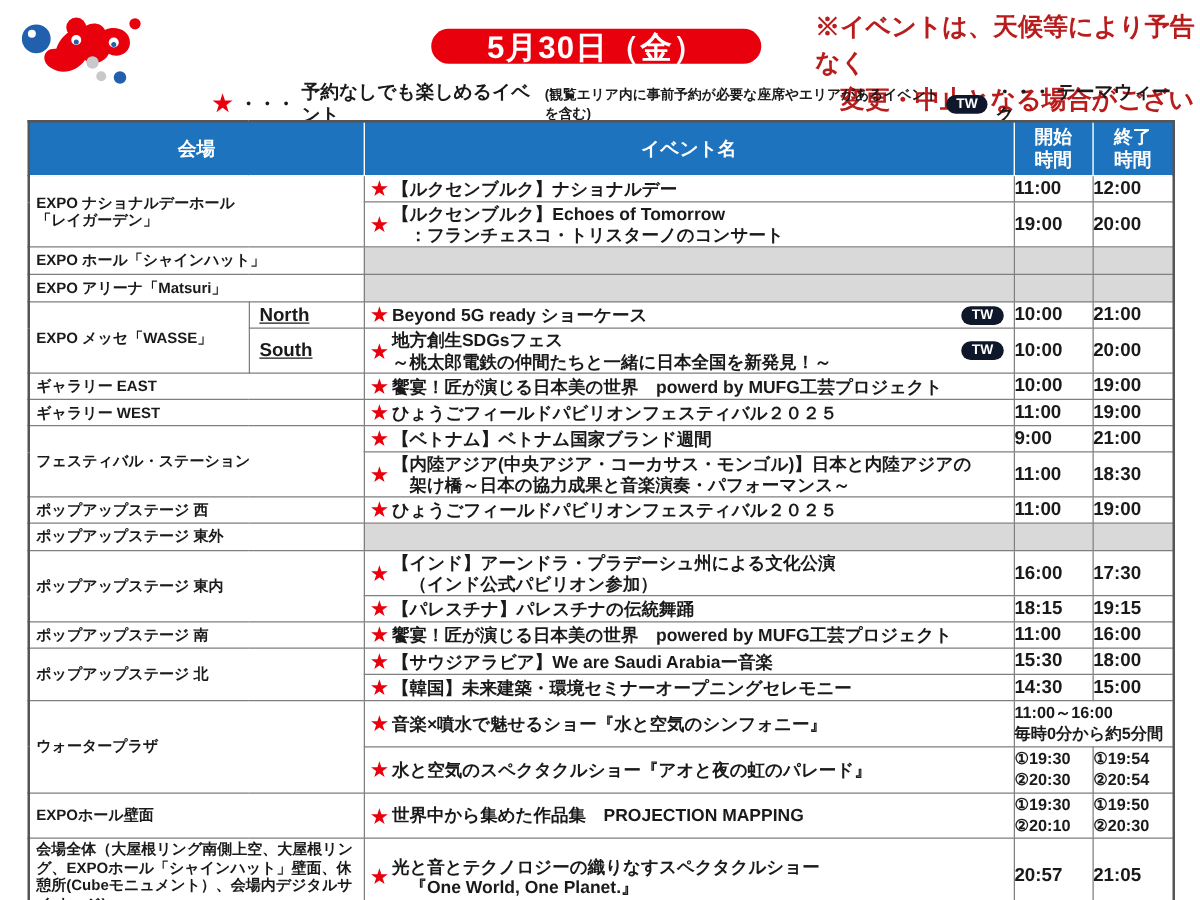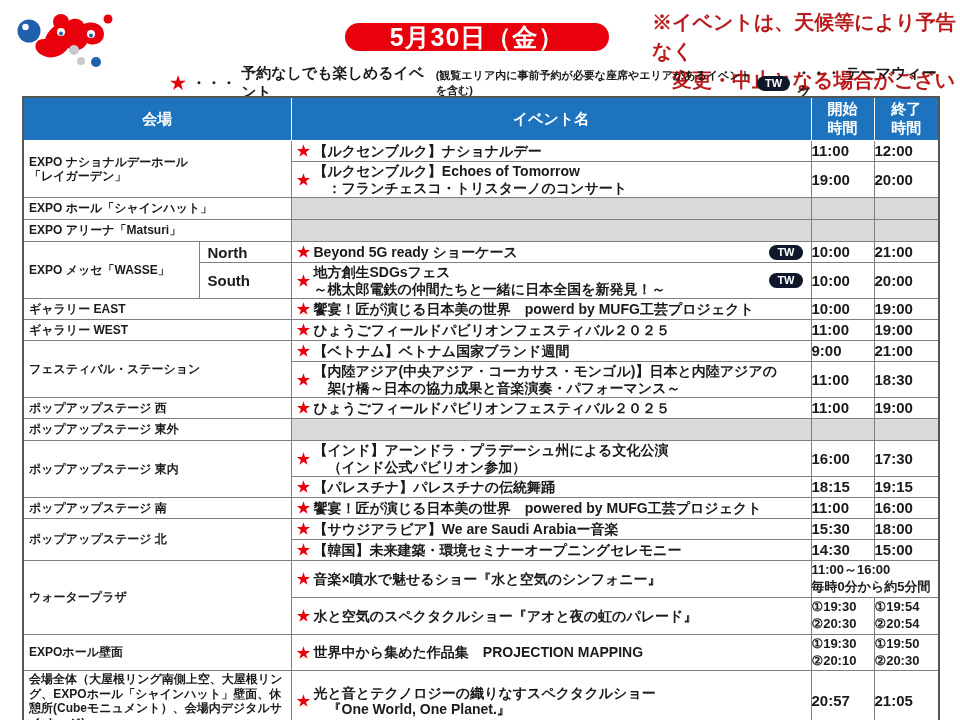--- a/index.html
+++ b/index.html
@@ -37,21 +37,21 @@
     border-collapse:collapse;table-layout:fixed;border:2px solid #555;
   }
   .schedule th{
     background:#1E73BE;color:#fff;font-size:15px;font-weight:700;
     border:1px solid #fff;padding:2px 16px;
   }
   .schedule td{
     border:1px solid #7f7f7f;padding:1px 3px;vertical-align:middle;background:#fff;
   }
   td.venue{font-size:12px;line-height:1.2;white-space:pre-line;padding-left:5px;}
-  td.sub{font-size:15px;padding-left:8px;}
+  td.sub{font-size:15px;padding-left:8px;text-decoration:underline;}
   td.event{padding:1px 2px;}
   .evwrap{display:flex;align-items:center;}
   .evwrap .star-glyph{color:#E8000D;flex:0 0 20px;text-align:center;font-size:15px;}
   .evtext{font-size:14px;line-height:1.18;white-space:pre-line;}
   .evwrap .tw{margin-left:auto;margin-right:6px;flex:0 0 auto;}
   td.time{font-size:15px;line-height:1.2;white-space:pre-line;padding:1px 0;}
   td.time.small{font-size:13px;line-height:1.3;margin-left:40px;}
   td.empty{background:#D9D9D9;height:19px;}
 </style>
 </head>

